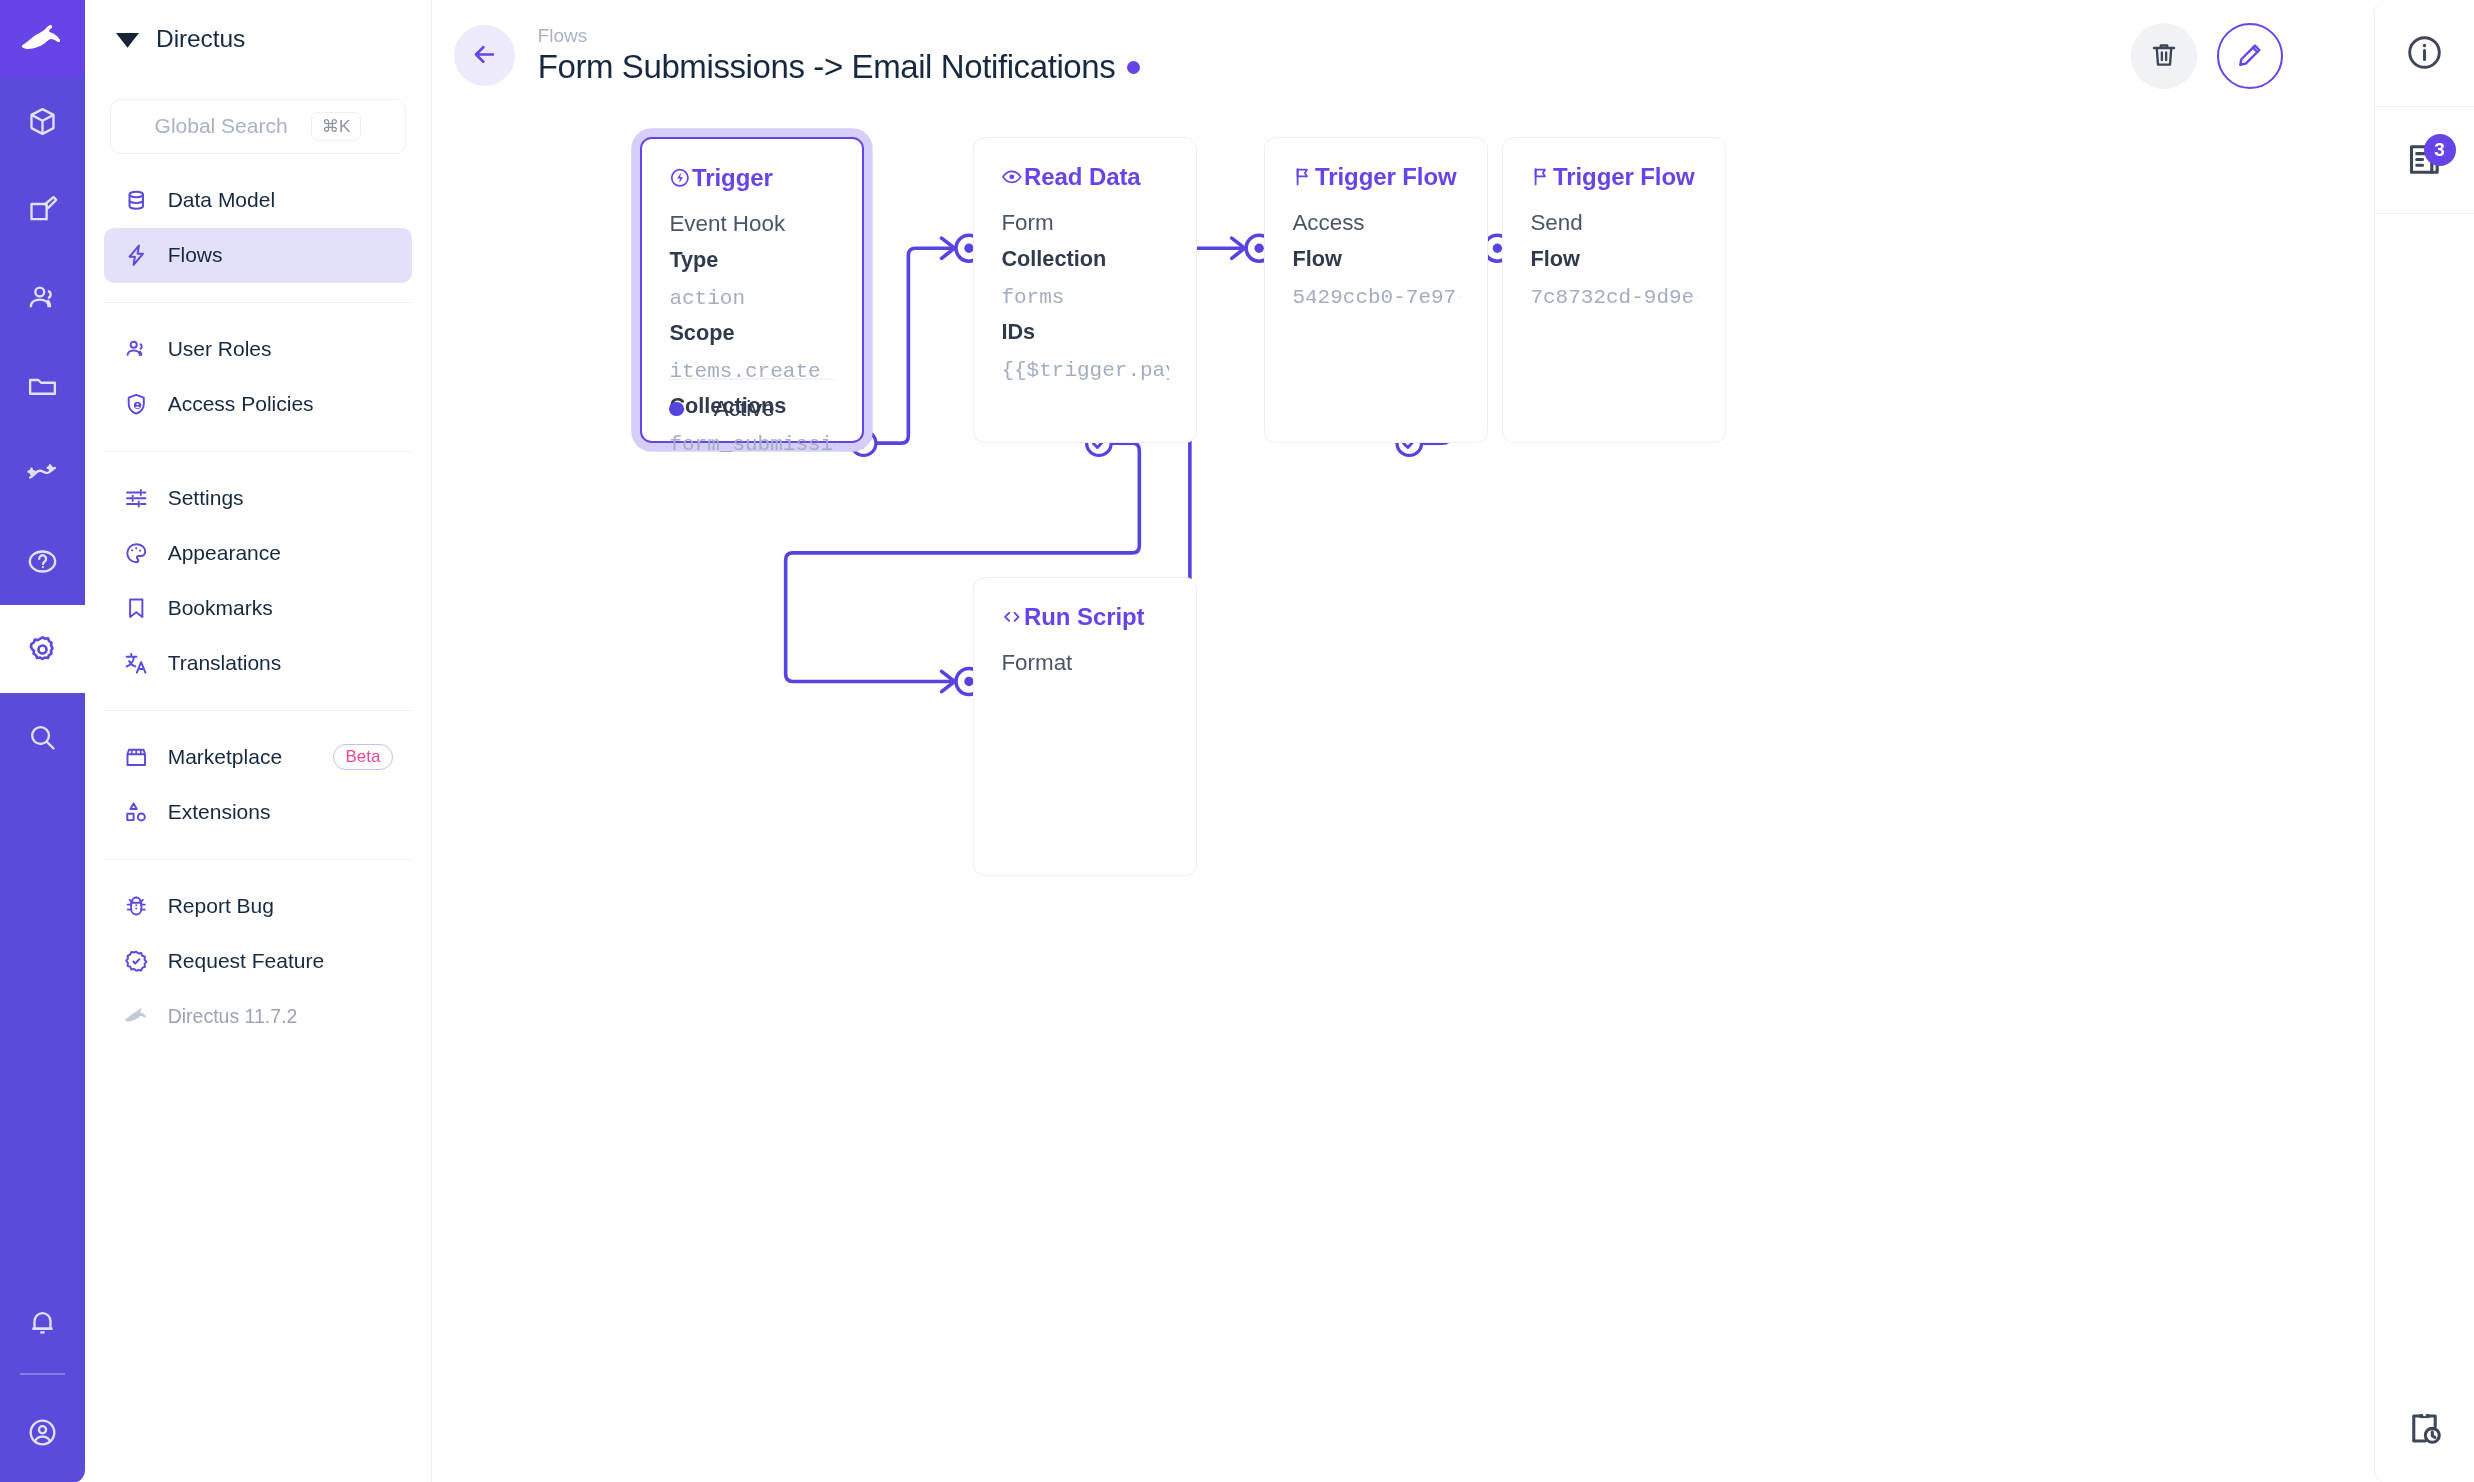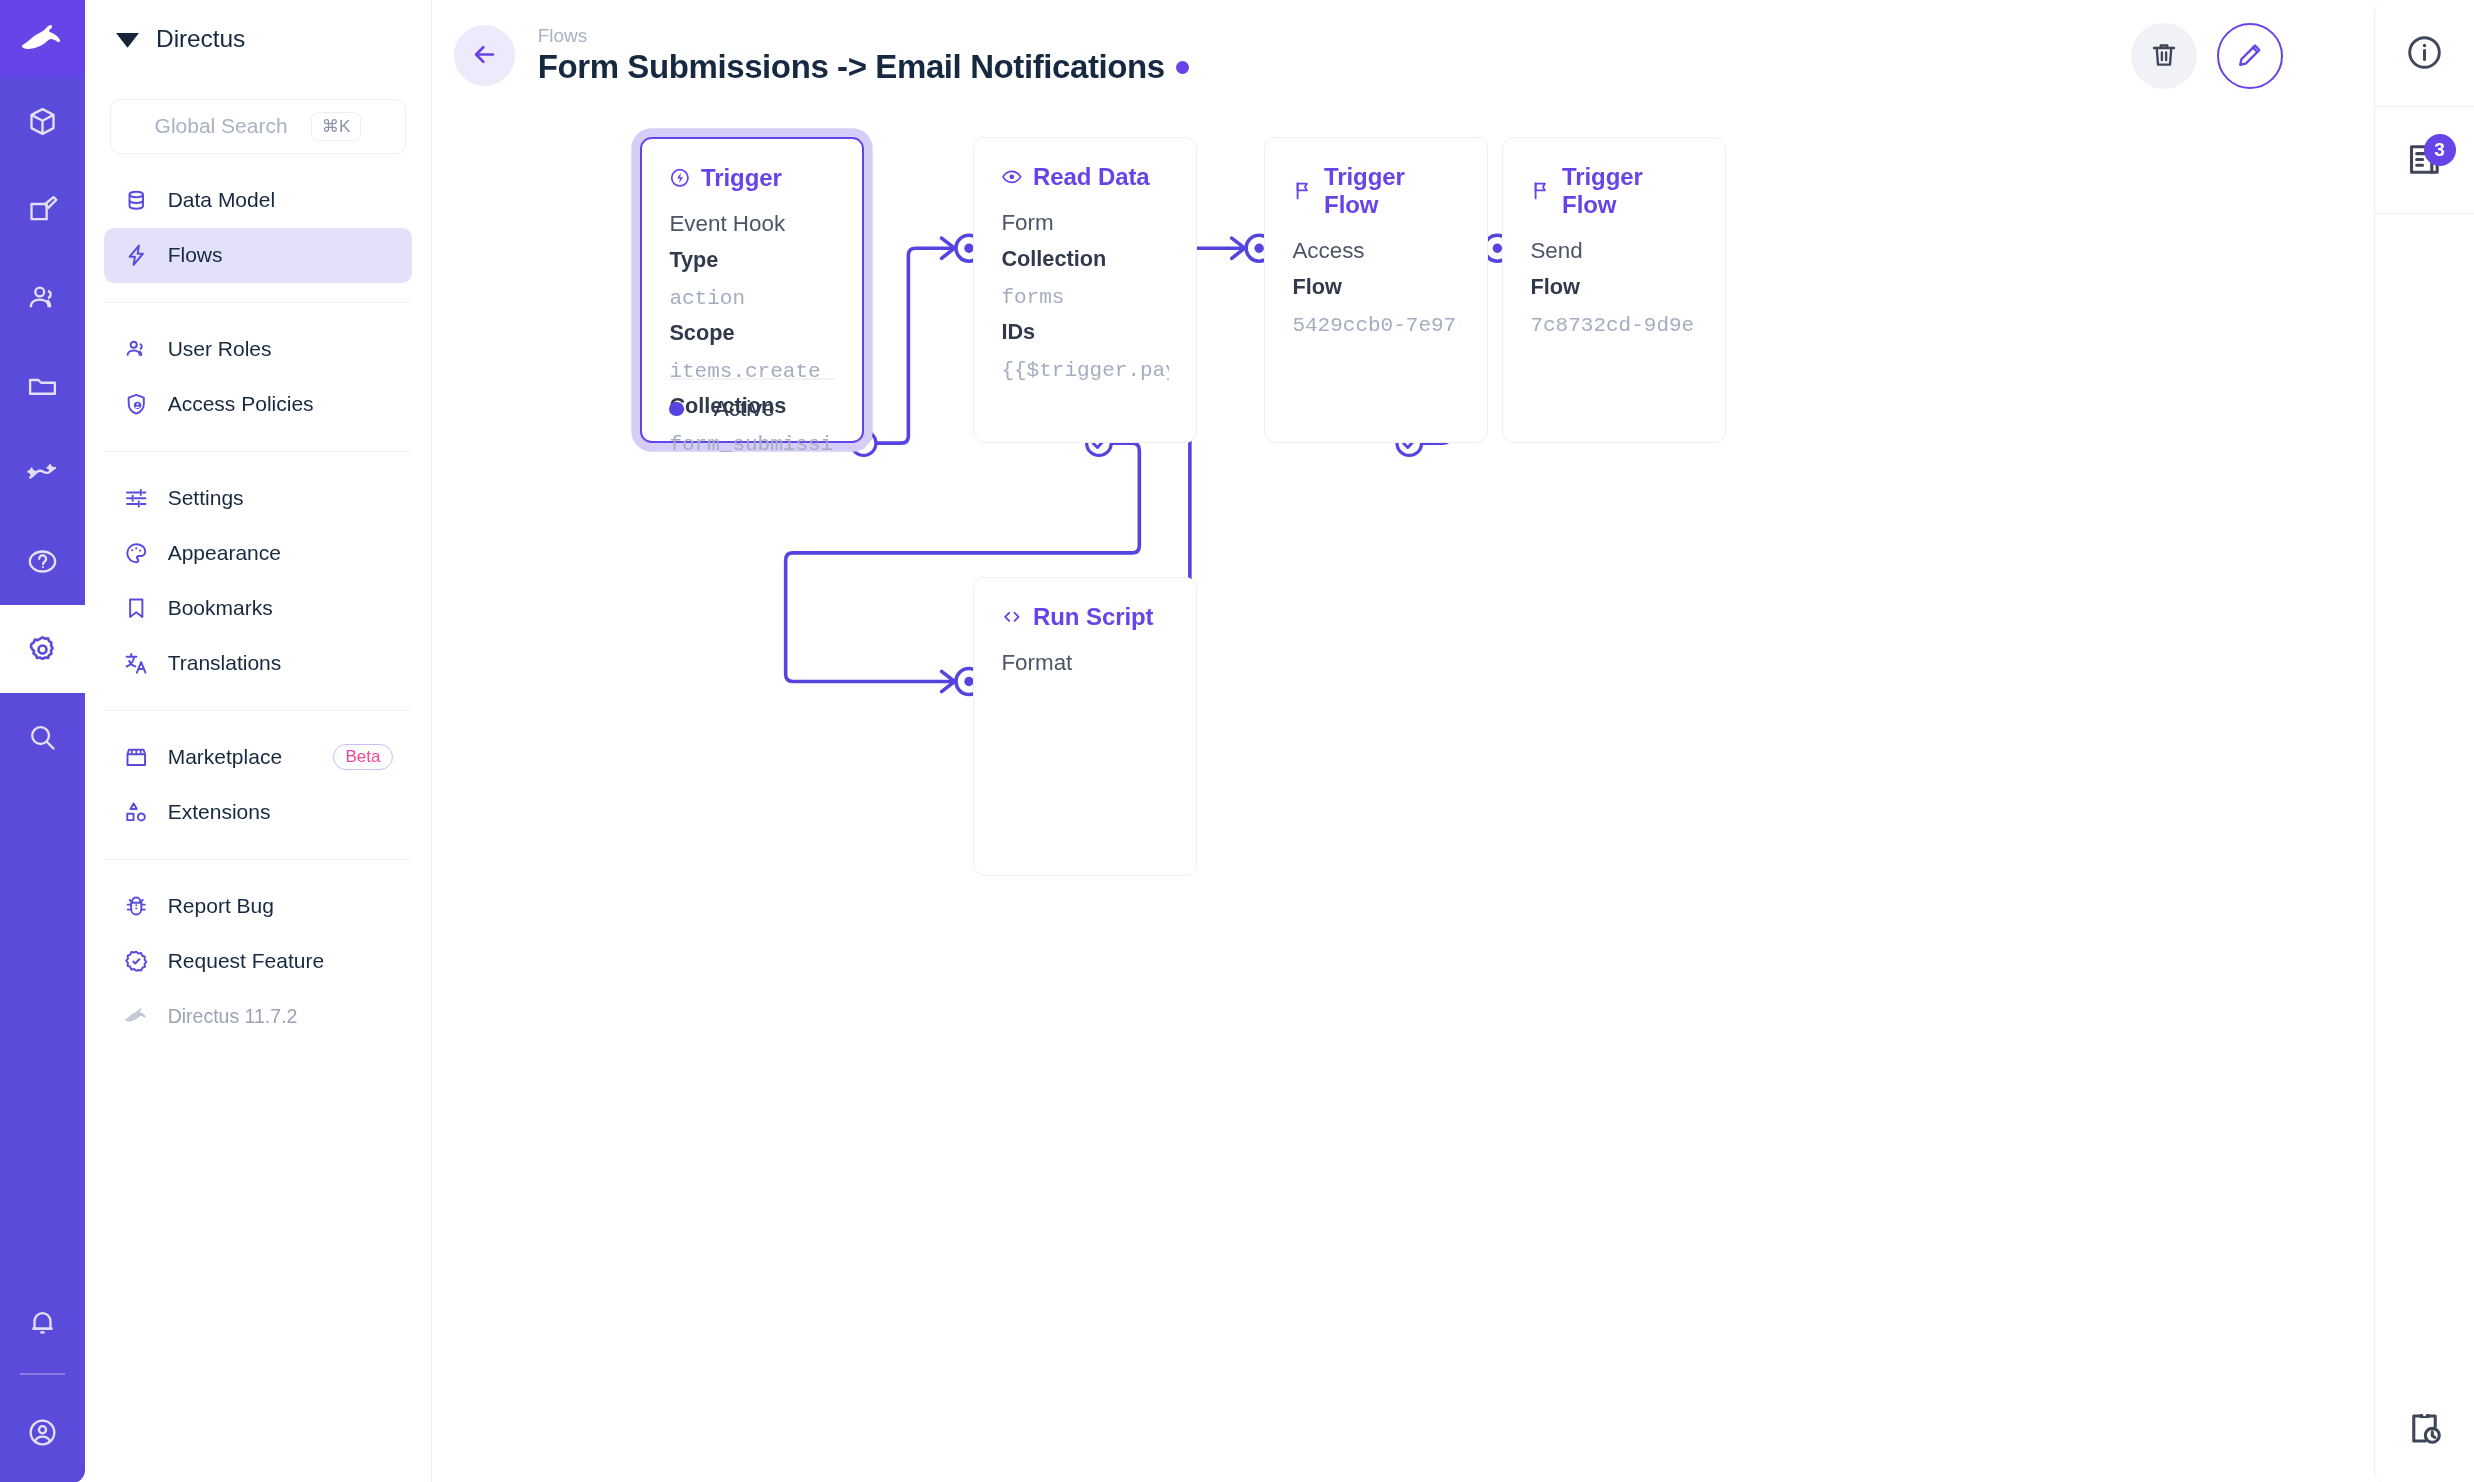--- a/index.html
+++ b/index.html
@@ -88,21 +88,21 @@
   }
   #back-button {
     width: 61px; height: 61px; border-radius: 721px; background: #EDEAFB;
     display: flex; align-items: center; justify-content: center; cursor: pointer;
     flex: 0 0 61px;
   }
   #title-block { margin-left: 23px; }
   #title-block .crumb { font-size: 19px; color: #A9B2C4; margin-bottom: 1.4px; }
   #title-block .title-row { display: flex; align-items: center; gap: 11.6px; }
   #title-block .title {
-    font-size: 33px; font-weight: 700; color: #172940; letter-spacing: -0.4px; white-space: nowrap;
+    font-size: 33px; font-weight: 400; color: #172940; letter-spacing: -0.4px; white-space: nowrap;
   }
   #title-block .dot { width: 13px; height: 13px; border-radius: 50%; background: #6644E8; }
   #header-actions {
     position: absolute; right: 92px; top: 50%; transform: translateY(-50%);
     display: flex; align-items: center; gap: 20px;
   }
   .hdr-btn { width: 66px; height: 66px; border-radius: 721px; display:flex; align-items:center; justify-content:center; cursor:pointer; }
   .hdr-btn.delete { background: #F0F2F6; }
   .hdr-btn.edit { border: 2.2px solid #6644E8; background:#fff; }
 
@@ -137,21 +137,21 @@
     background: #ffffff;
     border: 1.4px solid #EDEFF3;
     border-radius: 11.6px;
     padding: 24.5px 27.4px;
   }
   .node.selected {
     border: 2.9px solid #6644E8;
     box-shadow: 0 0 0 8.7px #D4CEF8;
   }
   .node-title {
-    display: flex; align-items: center; gap: 10px;
+    display: flex; align-items: center; gap: 1px;
     color: #6644E8; font-size: 24px; font-weight: 700; letter-spacing: -0.1px;
     margin-bottom: 19px;
   }
   .node-title .t-ico { display: flex; align-items: center; }
   .node-op { font-size: 22.4px; color: #4A5568; margin-bottom: 10px; }
   .field-key { font-size: 21.7px; font-weight: 700; color: #303A4C; margin-top: 10px; }
   .field-val {
     font-family: "Liberation Mono", monospace;
     font-size: 21px; color: #A3ADC0; margin-top: 14px;
     white-space: nowrap; overflow: hidden;

